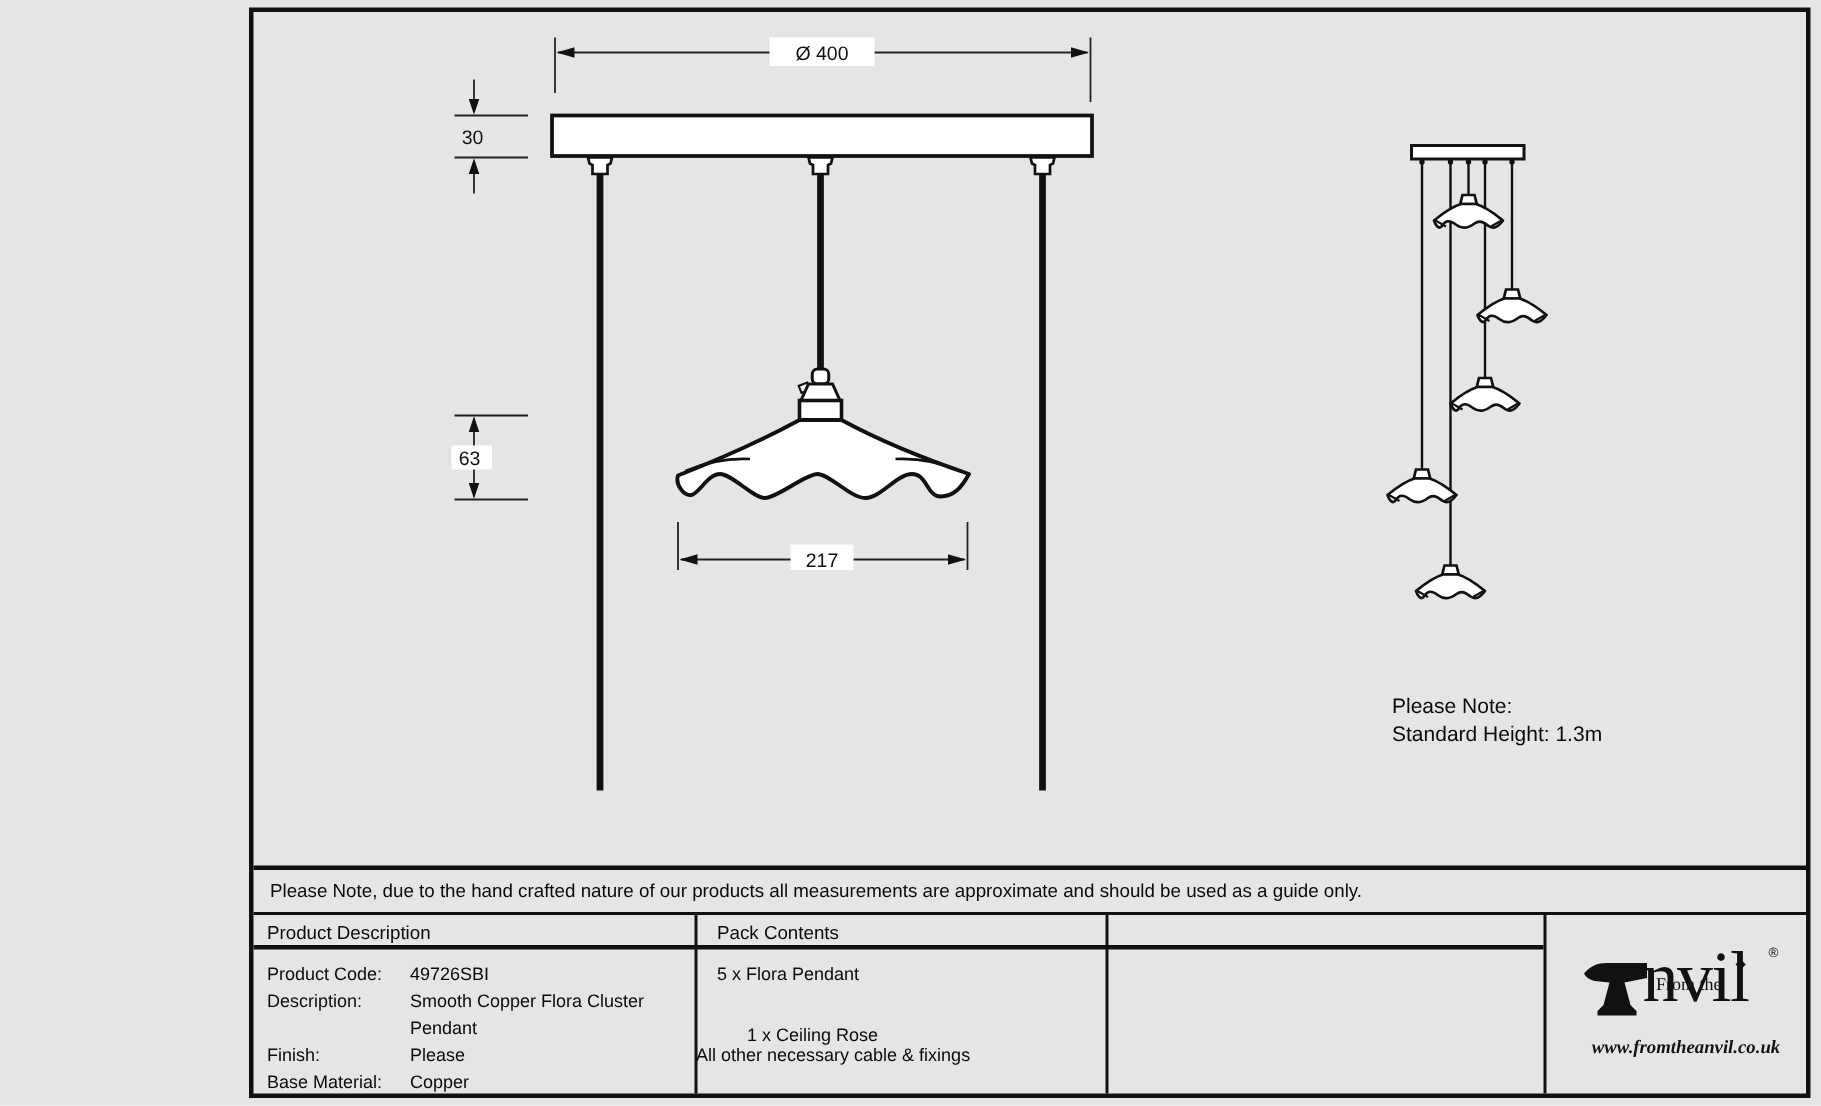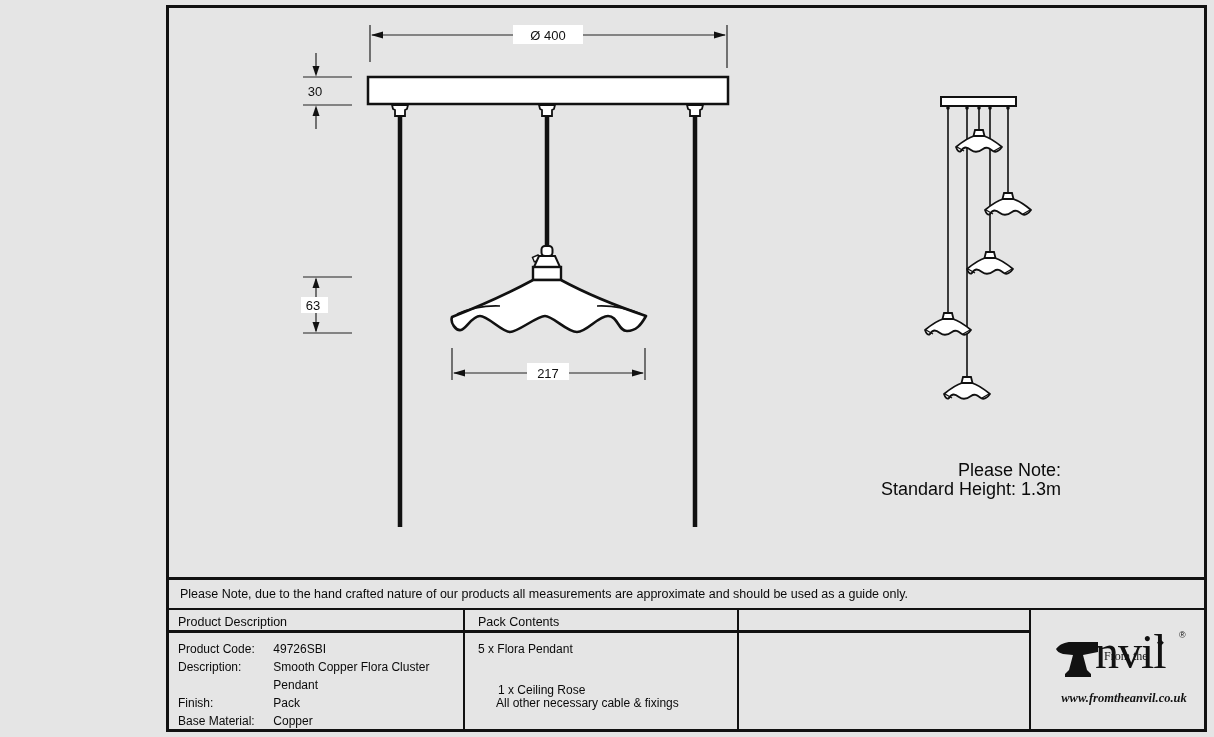--- a/index.html
+++ b/index.html
@@ -3,22 +3,22 @@
 <meta charset="utf-8">
 <style>
   html,body{margin:0;padding:0;background:#ffffff;}
   .page{position:relative;width:1214px;height:737px;background:#e5e5e5;overflow:hidden;
         font-family:"Liberation Sans", sans-serif;color:#111;}
   .frame{position:absolute;left:166px;top:5px;width:1041px;height:727px;
          border:3px solid #111;box-sizing:border-box;}
   .drawing-svg{position:absolute;left:0;top:0;width:1214px;height:580px;}
   .hline{position:absolute;background:#111;}
   .vline{position:absolute;background:#111;}
-  .note-block{position:absolute;left:861px;top:461px;width:200px;text-align:right;
-              font-size:18px;line-height:18.5px;color:#0a0a0a;}
+  .note-block{position:absolute;left:928px;top:461px;width:200px;text-align:left;
+              font-size:14px;line-height:18.5px;color:#0a0a0a;}
   .disclaimer{position:absolute;left:180px;top:580px;width:1000px;height:28px;
               line-height:28px;font-size:12.5px;color:#0a0a0a;white-space:nowrap;}
   .th{position:absolute;font-size:12.5px;top:613px;height:18px;line-height:18px;color:#0a0a0a;}
   .cellrow{position:absolute;font-size:12px;height:18px;line-height:18px;color:#0a0a0a;white-space:nowrap;}
   .lbl{display:inline-block;width:92px;}
   
   .brand{position:absolute;left:1053px;top:630px;width:150px;height:100px;}
   .brand-icon{position:absolute;left:2px;top:10px;width:44px;height:38px;}
   .brand-fromthe{position:absolute;left:51px;top:19px;font-family:"Liberation Serif",serif;
                  font-size:12px;color:#111;}
@@ -165,30 +165,30 @@
   <div class="cellrow" style="left:178px;top:658px;">
     <span class="lbl">Description:</span>
     <span>Smooth Copper Flora Cluster</span>
   </div>
   <div class="cellrow" style="left:178px;top:676px;">
     <span class="lbl"></span>
     <span>Pendant</span>
   </div>
   <div class="cellrow" style="left:178px;top:694px;">
     <span class="lbl">Finish:</span>
-    <span>Pack</span>
+    <span>Please</span>
   </div>
   <div class="cellrow" style="left:178px;top:712px;">
     <span class="lbl">Base Material:</span>
     <span>Copper</span>
   </div>
 
   <div class="cellrow" style="left:478px;top:640px;">5 x Flora Pendant</div>
   <div class="cellrow" style="left:478px;top:681px;margin-left:20px;">1 x Ceiling Rose</div>
-  <div class="cellrow" style="left:496px;top:694px;">All other necessary cable &amp; fixings</div>
+  <div class="cellrow" style="left:464px;top:694px;">All other necessary cable &amp; fixings</div>
 
   <div class="brand">
     <svg class="brand-icon" viewBox="0 0 44 38">
       <path d="M 1,9 C 5,4 10,2 16,2 L 43,2 L 43,12 L 28,15 L 32,30 L 36,34 L 36,37
                L 10,37 L 10,34 L 14,30 L 18,15 L 8,14 C 4,13 2,11 1,9 Z" fill="#111"></path>
     </svg>
     <span class="brand-fromthe">From the</span>
     <span class="brand-diamond">◆</span>
     <span class="brand-reg">®</span>
     <span class="brand-name">nvil</span>

